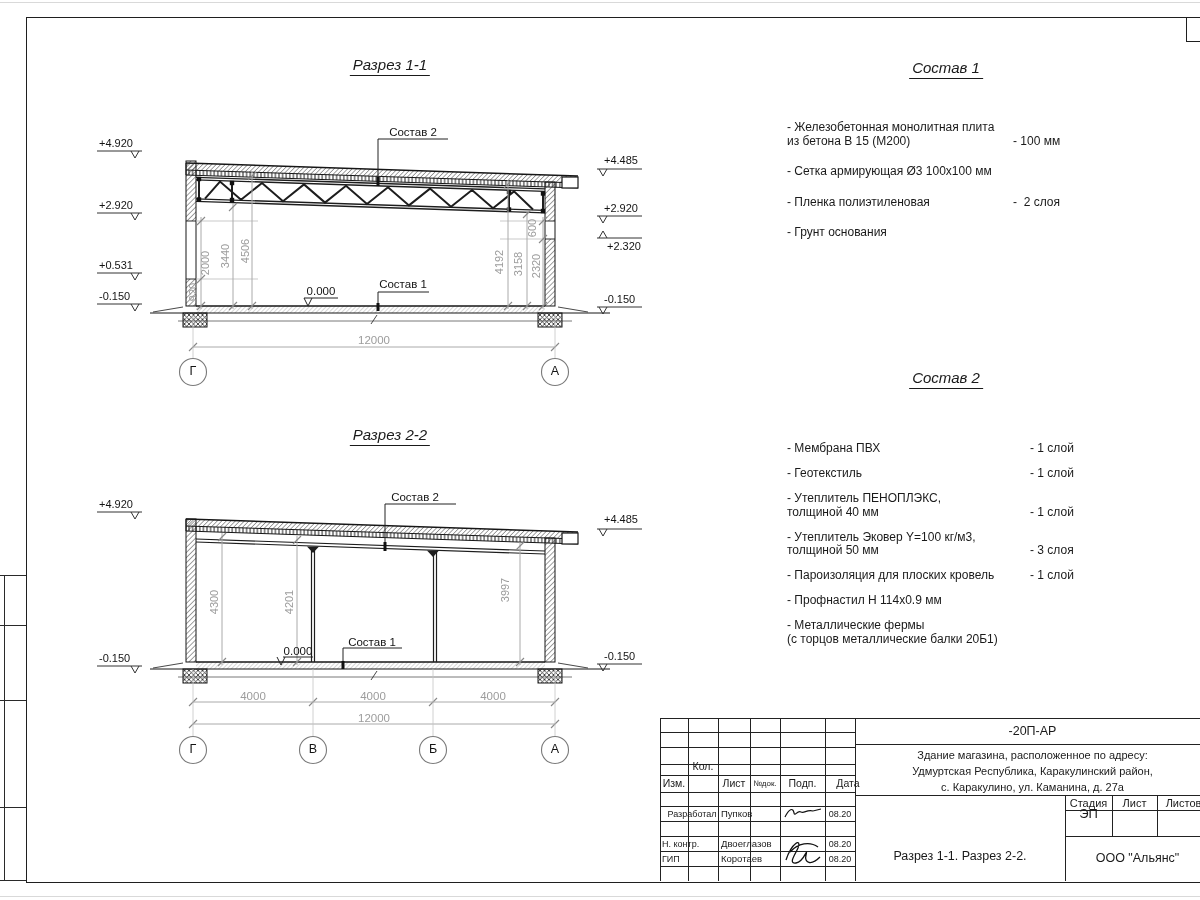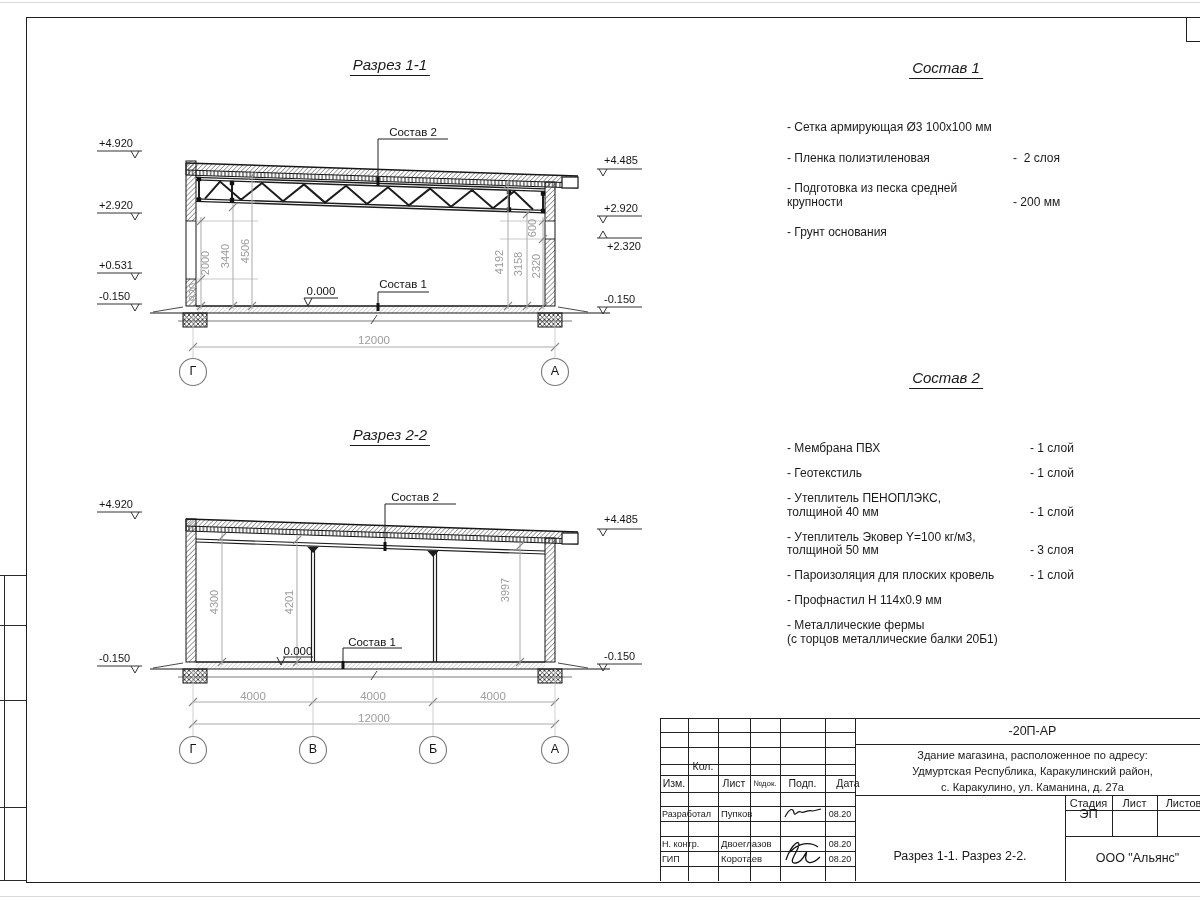--- a/index.html
+++ b/index.html
@@ -283,31 +283,31 @@
   <line x1="343" y1="661" x2="343" y2="669" stroke="#111" stroke-width="3"></line>
 </svg>
 
 <div class="sec-title" style="left:390px;top:56px;">Разрез 1-1</div>
 <div class="sec-title" style="left:390px;top:426px;">Разрез 2-2</div>
 <div class="sec-title" style="left:946px;top:59px;">Состав 1</div>
 <div class="sec-title" style="left:946px;top:369px;">Состав 2</div>
 
 <div id="comp-list-1" class="comp-list" style="left:787px;top:121px;">
     <div class="ci">
+      <div class="nm">- Железобетонная  монолитная плита
+из бетона В 15 (М200)</div>
+      <div class="vl">- 100 мм</div>
+    </div>
+    <div class="ci">
       <div class="nm">- Сетка армирующая Ø3 100х100 мм</div>
       <div class="vl"></div>
     </div>
     <div class="ci">
       <div class="nm">- Пленка полиэтиленовая</div>
       <div class="vl">-  2 слоя</div>
-    </div>
-    <div class="ci">
-      <div class="nm">- Подготовка из песка средней
-крупности</div>
-      <div class="vl">- 200 мм</div>
     </div>
     <div class="ci">
       <div class="nm">- Грунт основания</div>
       <div class="vl"></div>
     </div>
   </div>
 <div id="comp-list-2" class="comp-list" style="left:787px;top:442px;">
     <div class="ci">
       <div class="nm">- Мембрана ПВХ</div>
       <div class="vl">- 1 слой</div>
@@ -371,21 +371,21 @@
   <div class="tl" style="left:454px;top:77px;width:1px;height:41px;"></div>
   <div class="tl" style="left:499px;top:77px;width:1px;height:41px;"></div>
 
   <span class="tb-txt" style="left:2px;top:59px;width:28px;font-size:10.5px;">Изм.</span>
   <span class="tb-txt" style="left:30px;top:42px;width:30px;font-size:10.5px;">Кол.</span>
   <span class="tb-txt" style="left:60px;top:59px;width:32px;font-size:10.5px;">Лист</span>
   <span class="tb-txt" style="left:92px;top:61px;width:30px;font-size:8px;">№док.</span>
   <span class="tb-txt" style="left:122px;top:59px;width:45px;font-size:10.5px;">Подп.</span>
   <span class="tb-txt" style="left:167px;top:59px;width:30px;font-size:10.5px;margin-left:8px;">Дата</span>
 
-  <span class="tb-txt" style="left:4px;top:91px;width:48px;text-align:right;font-size:9px;">Разработал</span>
+  <span class="tb-txt" style="left:4px;top:91px;width:60px;text-align:center;font-size:9px;">Разработал</span>
   <span class="tb-txt" style="left:63px;top:90px;width:60px;text-align:left;font-size:9.5px;">Пупков</span>
   <span class="tb-txt" style="left:167px;top:91px;width:30px;font-size:9px;">08.20</span>
   <span class="tb-txt" style="left:4px;top:121px;width:52px;text-align:left;font-size:9px;">Н. контр.</span>
   <span class="tb-txt" style="left:63px;top:120px;width:64px;text-align:left;font-size:9.5px;">Двоеглазов</span>
   <span class="tb-txt" style="left:167px;top:121px;width:30px;font-size:9px;">08.20</span>
   <span class="tb-txt" style="left:4px;top:136px;width:60px;text-align:left;font-size:9px;">ГИП</span>
   <span class="tb-txt" style="left:63px;top:135px;width:64px;text-align:left;font-size:9.5px;">Коротаев</span>
   <span class="tb-txt" style="left:167px;top:136px;width:30px;font-size:9px;">08.20</span>
 
   <svg class="abs" style="left:124px;top:88px;" width="42" height="15">

